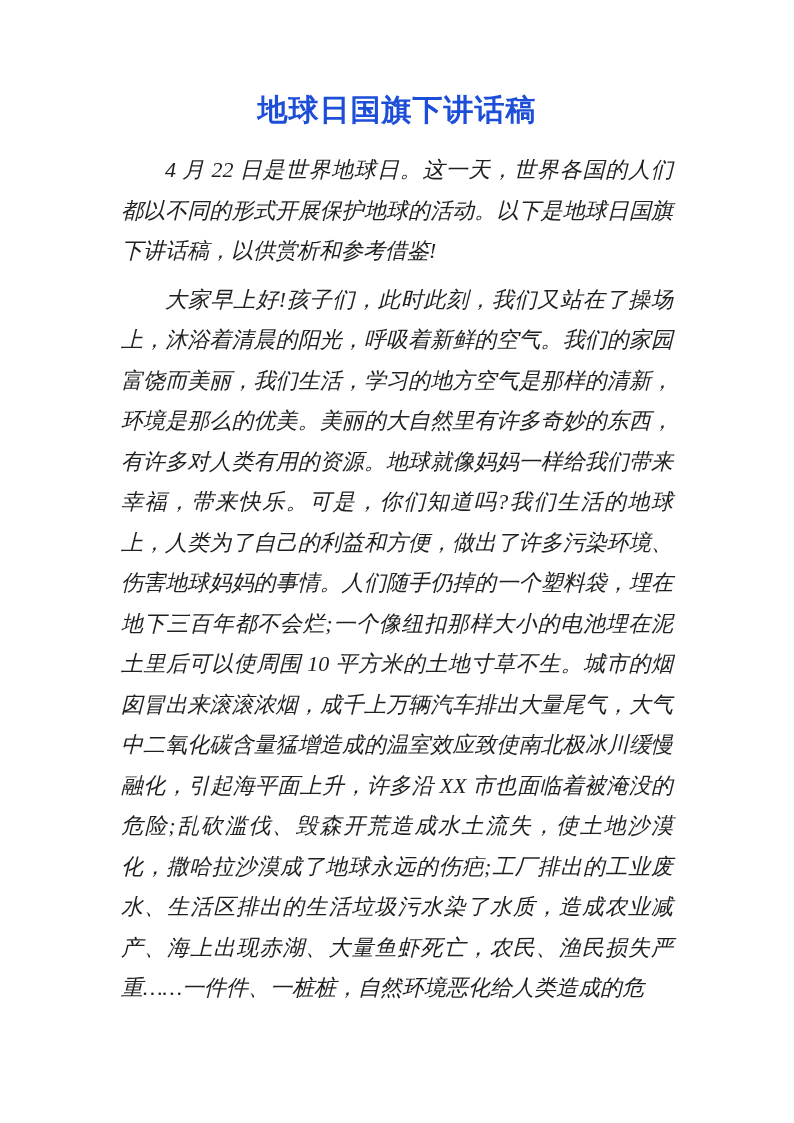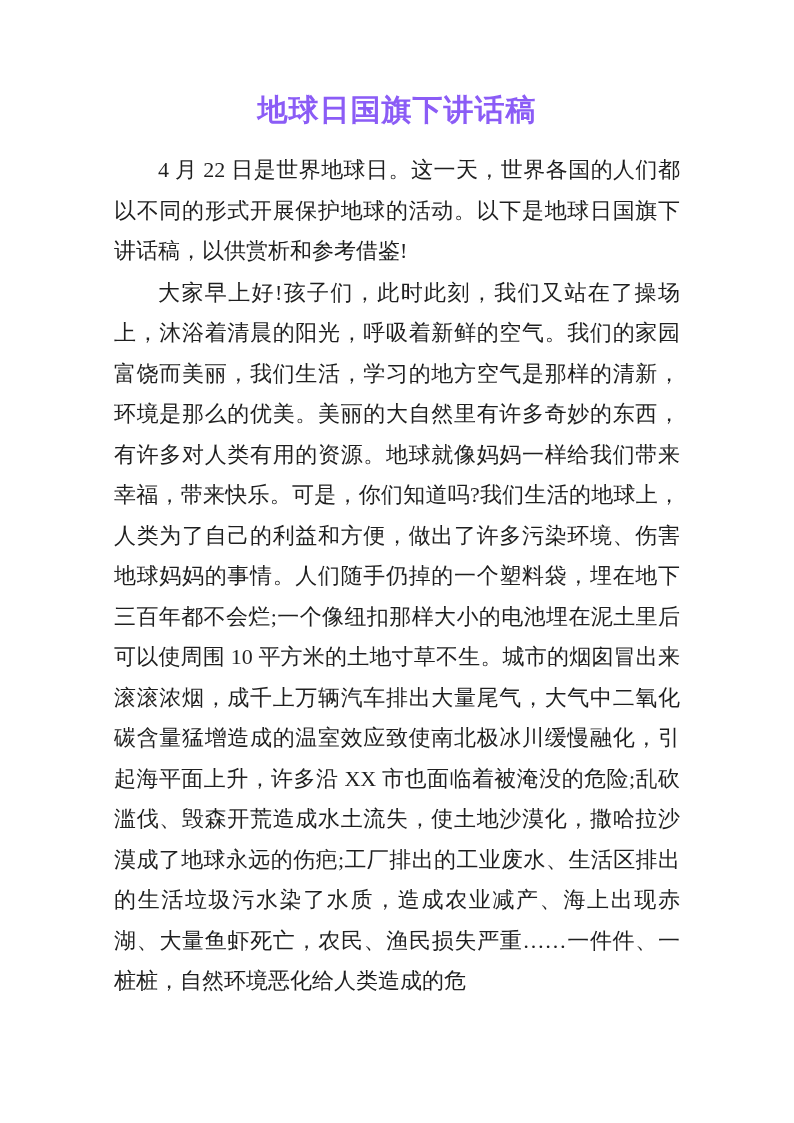--- a/index.html
+++ b/index.html
@@ -20,32 +20,33 @@
     color: #1f1f1f;
   }
   .doc-title {
     margin: 0 0 18px 0;
     padding: 0;
     font-size: 30px;
     line-height: 44px;
     font-weight: bold;
     text-align: center;
     letter-spacing: 1px;
-    color: #8b5cf6;
+    color: #1d4ed8;
   }
   .doc-body p {
-    margin: 1px;
+    margin: 8px;
     padding: 0;
     font-size: 22px;
     line-height: 40.5px;
     text-align: justify;
     text-justify: inter-ideograph;
     text-indent: 2em;
     word-break: break-all;
     color: #1f1f1f;
+    font-style: italic;
   }
 </style>
 </head>
 <body>
 
 <div class="page">
   <h1 class="doc-title">地球日国旗下讲话稿</h1>
   <div class="doc-body">
     <p>4 月 22 日是世界地球日。这一天，世界各国的人们都以不同的形式开展保护地球的活动。以下是地球日国旗下讲话稿，以供赏析和参考借鉴!</p>
     <p>大家早上好!孩子们，此时此刻，我们又站在了操场上，沐浴着清晨的阳光，呼吸着新鲜的空气。我们的家园富饶而美丽，我们生活，学习的地方空气是那样的清新，环境是那么的优美。美丽的大自然里有许多奇妙的东西，有许多对人类有用的资源。地球就像妈妈一样给我们带来幸福，带来快乐。可是，你们知道吗?我们生活的地球上，人类为了自己的利益和方便，做出了许多污染环境、伤害地球妈妈的事情。人们随手仍掉的一个塑料袋，埋在地下三百年都不会烂;一个像纽扣那样大小的电池埋在泥土里后可以使周围 10 平方米的土地寸草不生。城市的烟囱冒出来滚滚浓烟，成千上万辆汽车排出大量尾气，大气中二氧化碳含量猛增造成的温室效应致使南北极冰川缓慢融化，引起海平面上升，许多沿 XX 市也面临着被淹没的危险;乱砍滥伐、毁森开荒造成水土流失，使土地沙漠化，撒哈拉沙漠成了地球永远的伤疤;工厂排出的工业废水、生活区排出的生活垃圾污水染了水质，造成农业减产、海上出现赤湖、大量鱼虾死亡，农民、渔民损失严重……一件件、一桩桩，自然环境恶化给人类造成的危</p>

